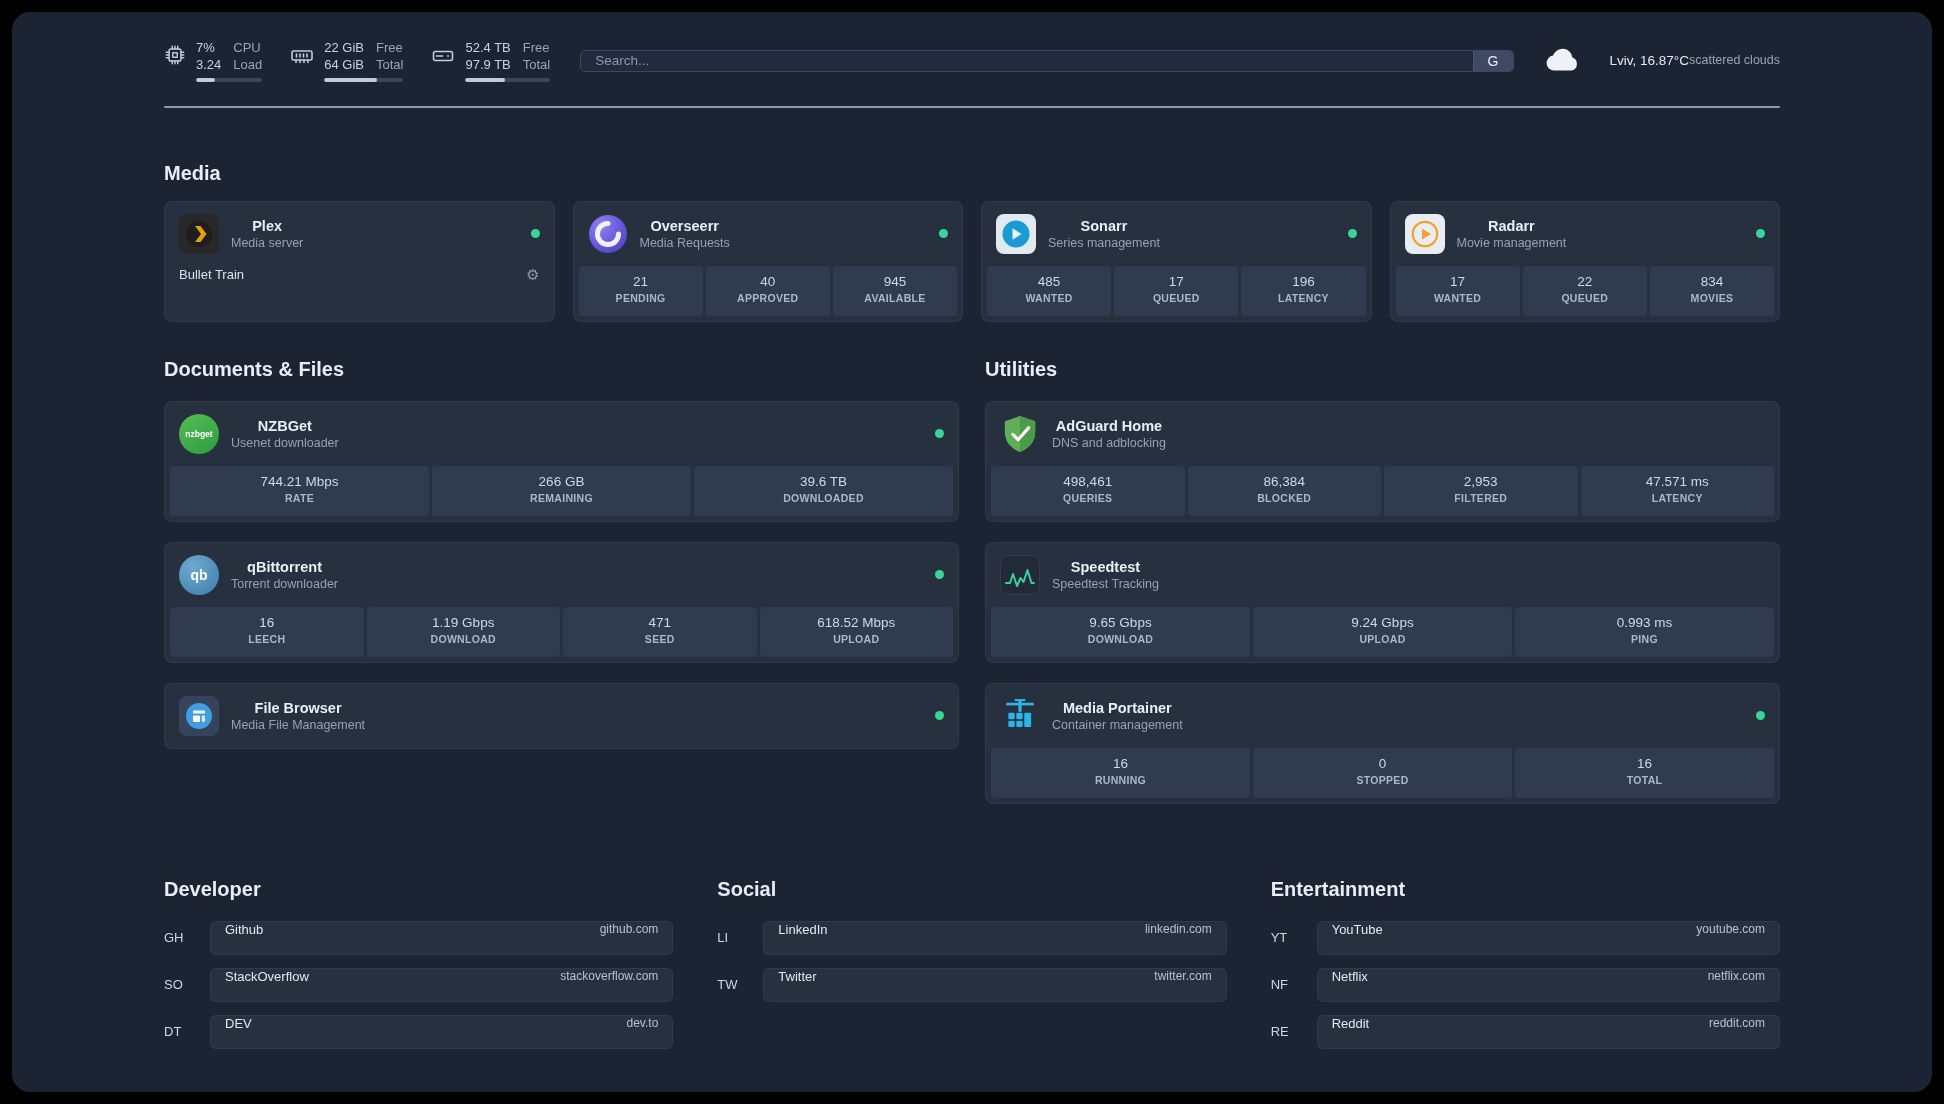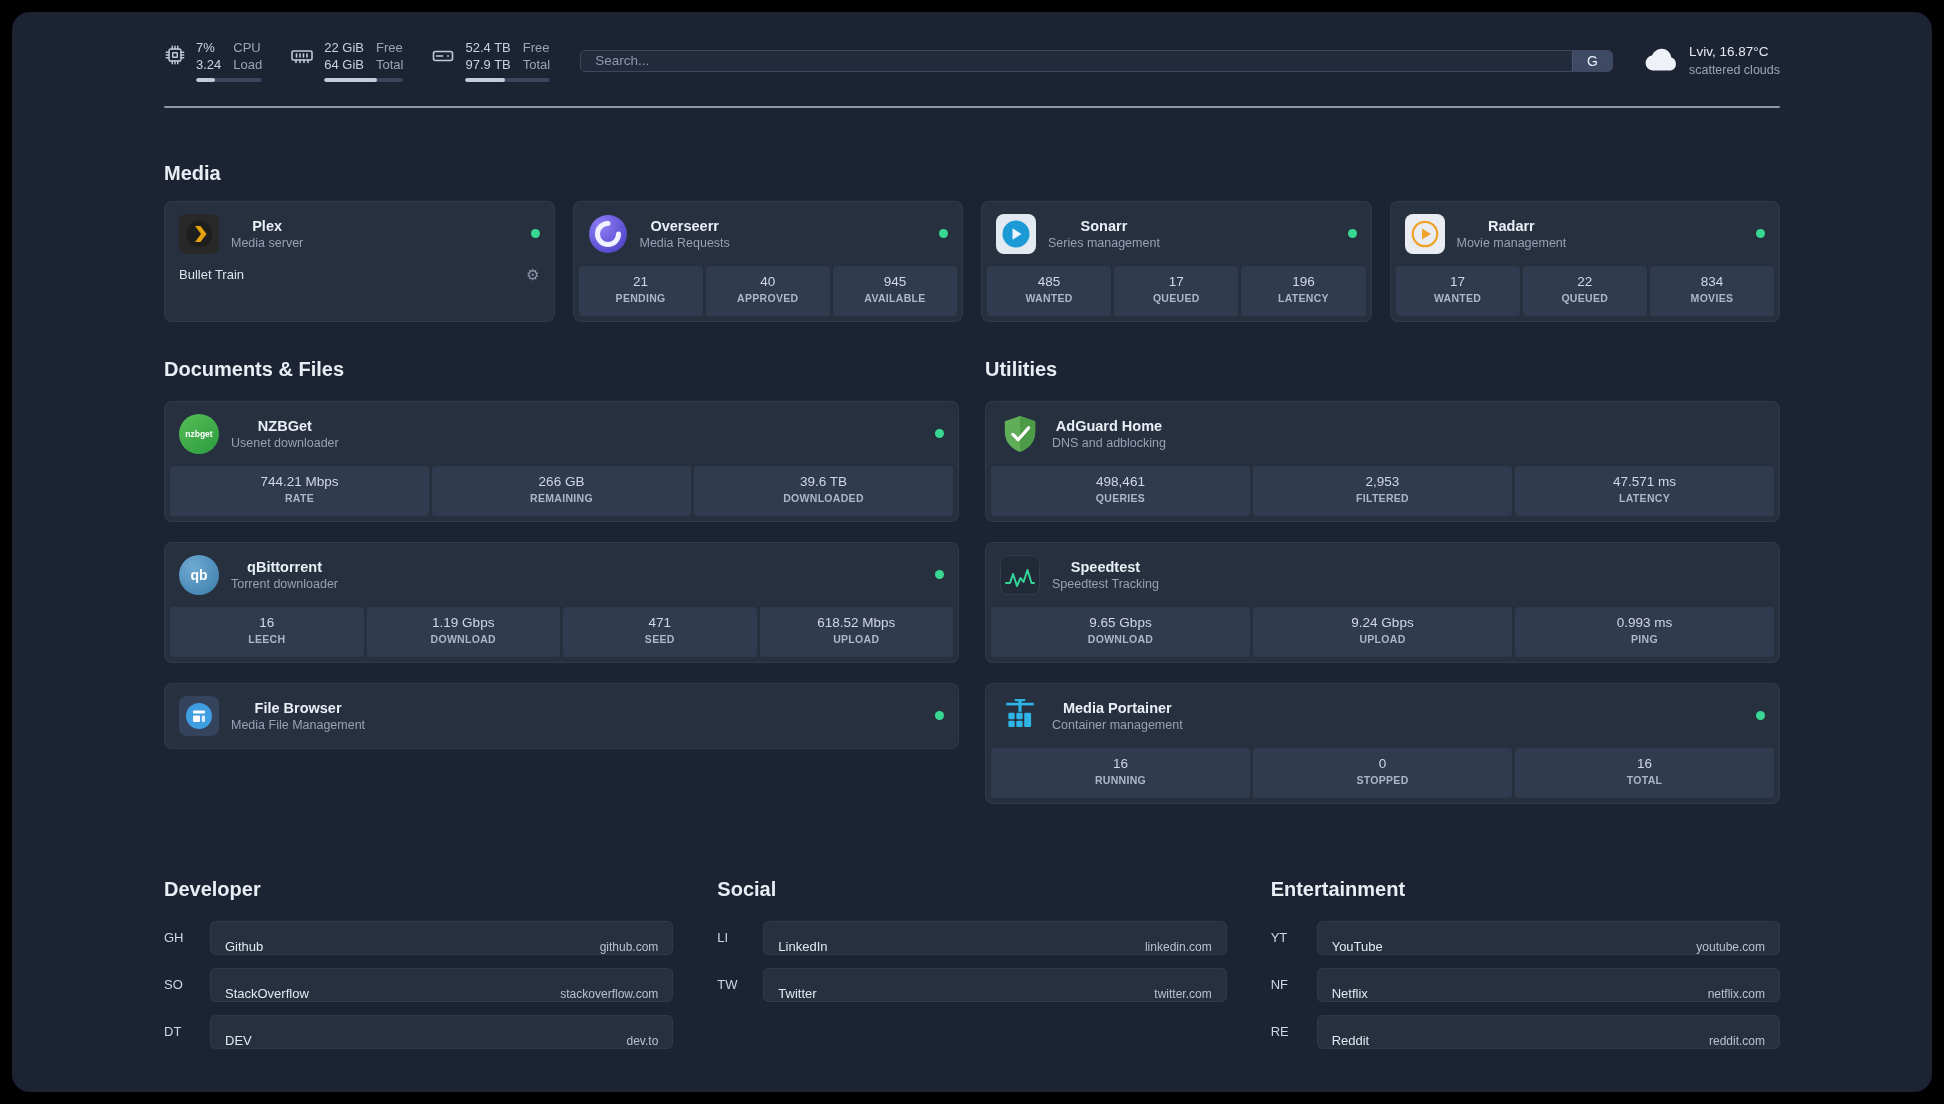--- a/index.html
+++ b/index.html
@@ -29,21 +29,21 @@
 
   .search { flex:1; display:flex; align-items:stretch; height:22px; background:#222b3b;
     border:1px solid #3d4760; border-radius:5px; overflow:hidden; }
   .search input { flex:1; background:transparent; border:none; outline:none;
     color:#dfe5ee; padding:0 14px; font-size:13.5px; font-family:inherit; }
   .search input::placeholder { color:#8e98ad; }
   .g-btn { width:40px; background:#3e4a64; color:#e9edf5; display:flex; align-items:center;
     justify-content:center; font-size:14px; border-left:1px solid #4a5670; cursor:pointer; }
 
   .weather { display:flex; align-items:center; gap:10px; }
-  .weather-text { display:flex; flex-direction:column; line-height:1.35; }
+  .weather-text { display:flex; flex-direction:row; line-height:1.35;margin-left:20px; }
   .weather-loc { color:#e5eaf2; font-size:13.5px; }
   .weather-cond { color:#9aa4b8; font-size:12.5px; }
 
   .divider { height:2px; background:rgba(223,229,239,.6); margin-top:24px; border-radius:1px; }
 
   
   .section-title { color:#e9edf4; font-size:20px; font-weight:600; margin:0 0 16px; }
   .media-section { margin-top:54px; }
   .grid-4 { display:grid; grid-template-columns:repeat(4,1fr); gap:18px; }
   .grid-2 { display:grid; grid-template-columns:1fr 1fr; gap:26px; margin-top:36px; }
@@ -85,21 +85,21 @@
     color:#fff; font-size:14px; font-weight:700; }
   .icon.speedtest { background:#222a37; border:1px solid #323c4d; }
   .icon.filebrowser { background:#36435c; }
   .icon.adguard, .icon.portainer, .icon.overseerr { background:transparent; }
 
   
   .bookmarks { display:grid; grid-template-columns:repeat(3,1fr); gap:44px; margin-top:74px; padding-bottom:92px; }
   .bm-col .section-title { margin-bottom:20px; }
   .bm-row { display:flex; align-items:center; margin-bottom:13px; }
   .bm-abbr { width:46px; color:#cfd6e2; font-size:13px; flex:none; }
-  .bm-pill { flex:1; display:flex; justify-content:space-between; align-items:flex-end;
+  .bm-pill { flex:1; display:flex; justify-content:space-between; align-items:flex-start;
     background:#27303f; border:1px solid rgba(255,255,255,.05); border-radius:6px;
     height:34px; padding:0 14px; cursor:pointer; }
   .bm-name { color:#e3e8f0; font-size:13px; }
   .bm-domain { color:#b8c1d1; font-size:12px; }
 </style>
 </head>
 <body>
 
 <div class="app">
   <div class="content">
@@ -424,20 +424,24 @@
               <span class="svc-name">AdGuard Home</span>
               <span class="svc-desc">DNS and adblocking</span>
             </div>
           </div>
           <div class="stats">
             <div class="stat">
               <div class="stat-value">498,461</div>
               <div class="stat-label">QUERIES</div>
             </div>
             <div class="stat">
+              <div class="stat-value">86,384</div>
+              <div class="stat-label">BLOCKED</div>
+            </div>
+            <div class="stat">
               <div class="stat-value">2,953</div>
               <div class="stat-label">FILTERED</div>
             </div>
             <div class="stat">
               <div class="stat-value">47.571 ms</div>
               <div class="stat-label">LATENCY</div>
             </div>
           </div>
         </div>
 

